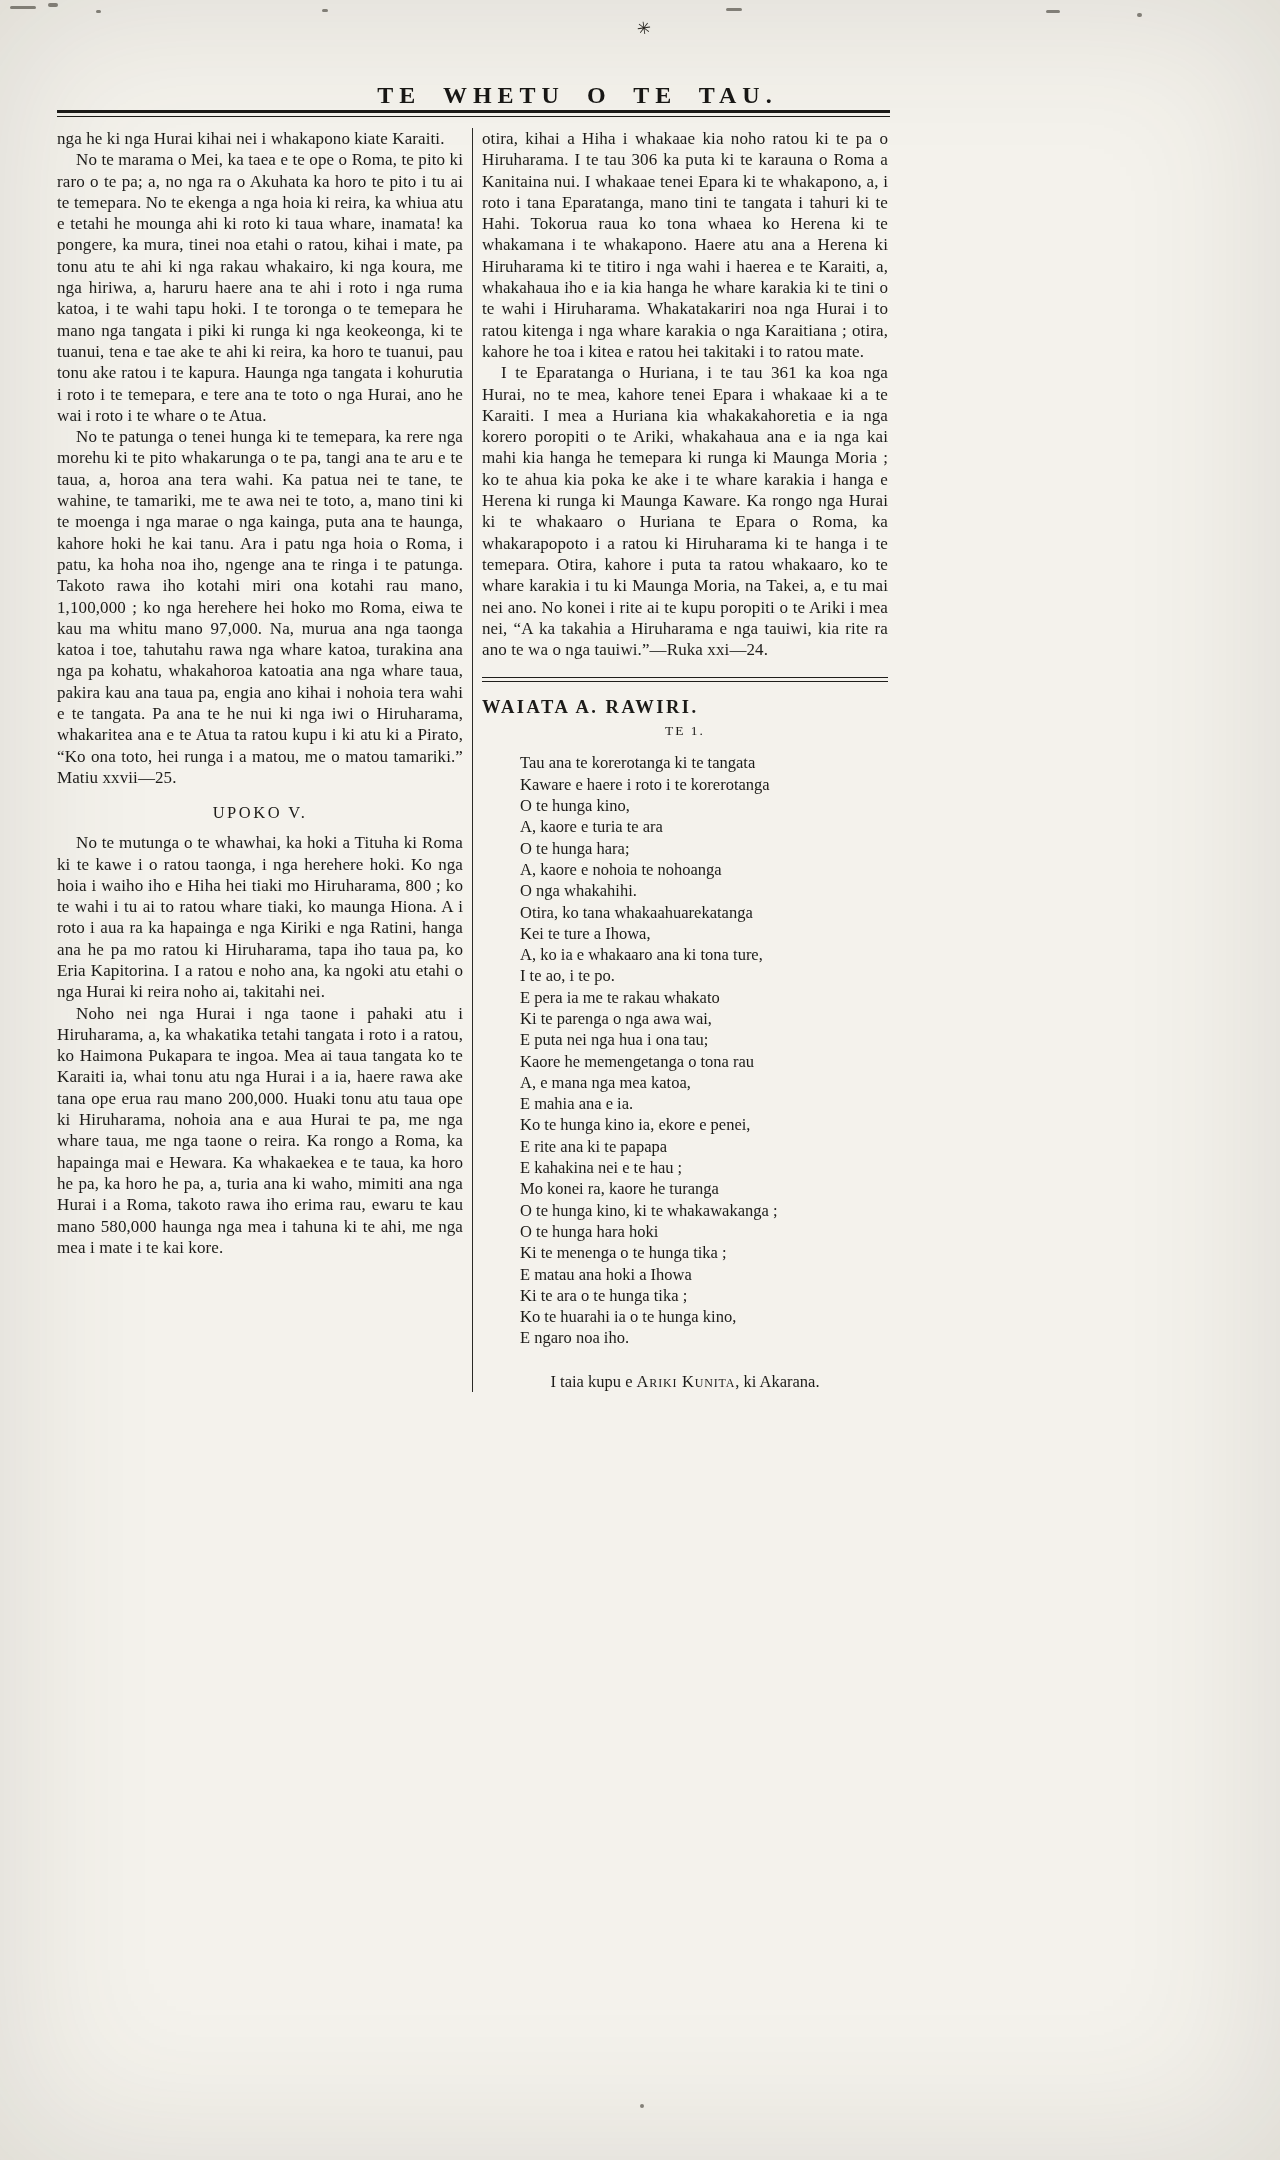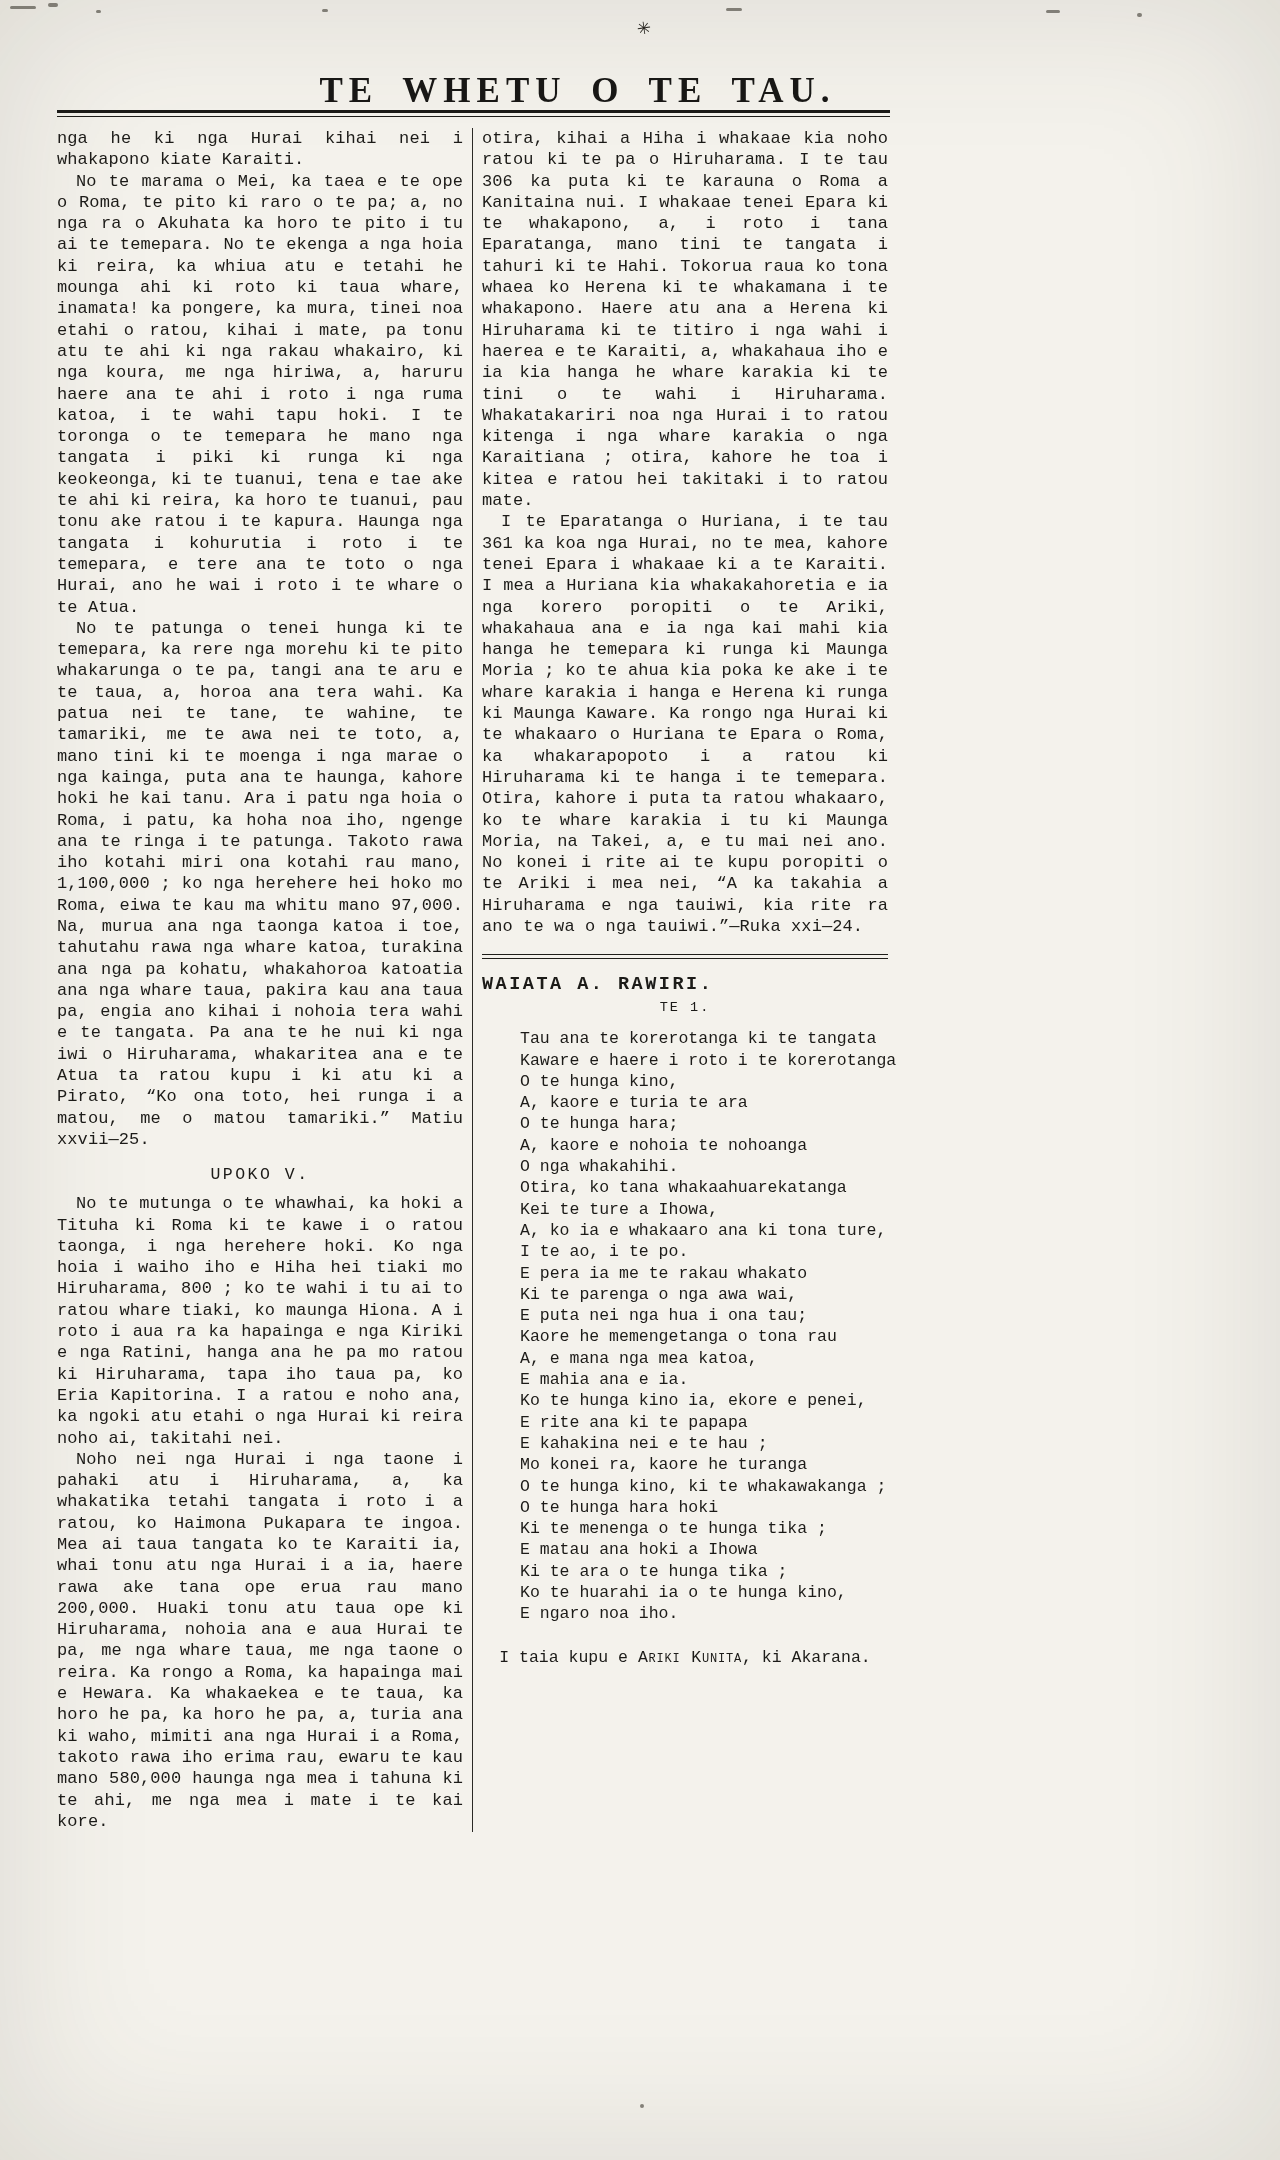--- a/index.html
+++ b/index.html
@@ -48,24 +48,24 @@
     transform: rotate(-8deg);
   }
   .masthead {
     position: absolute;
     left: 57px;
     top: 64px;
     width: 833px;
     text-align: center;
   }
   .title {
-    margin: 7px;
+    margin: 18px;
     display: inline-block;
     transform: translateX(104px);
-    font-size: 35px;
+    font-size: 24px;
     font-weight: bold;
     letter-spacing: 6px;
     word-spacing: 10px;
     color: #181715;
     white-space: nowrap;
   }
   .title-rule {
     position: absolute;
     left: 57px;
     top: 110px;
@@ -78,21 +78,20 @@
     position: absolute;
     left: 57px;
     top: 128px;
     width: 833px;
     display: flex;
     align-items: stretch;
   }
   .col {
     width: 406px;
     flex: 0 0 406px;
-    font-family: Liberation Mono, monospace;
   }
   .divider {
     flex: 0 0 1px;
     width: 1px;
     background: #2b2a26;
     margin: 0 9px;
   }
   .para {
     margin: 0;
     font-size: 17px;

